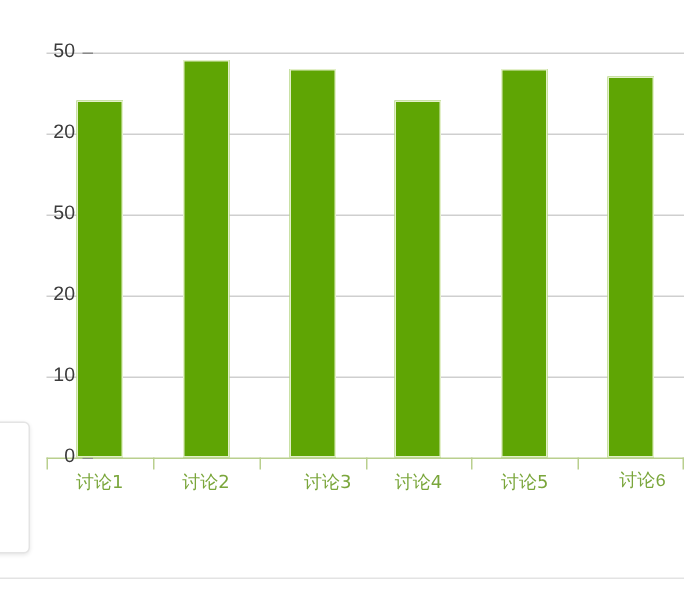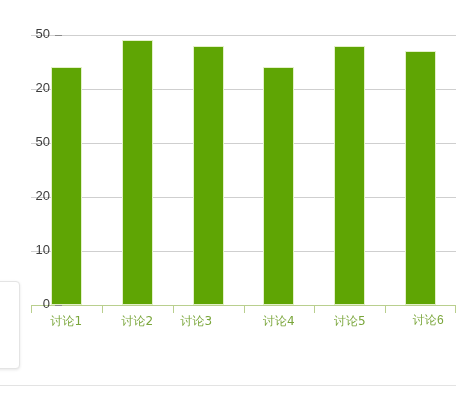--- a/index.html
+++ b/index.html
@@ -193,21 +193,21 @@
       <div class="x-tick" style="left: 70.8333px;"></div>
       <div class="x-tick" style="left: 141.667px;"></div>
       <div class="x-tick" style="left: 212.5px;"></div>
       <div class="x-tick" style="left: 283.333px;"></div>
       <div class="x-tick" style="left: 354.167px;"></div>
       <div class="x-tick" style="left: 424px;"></div>
     </div>
   <div id="x-labels">
       <div class="x-label" style="left: 31px; width: 70.8333px;">讨论1</div>
       <div class="x-label" style="left: 101.833px; width: 70.8333px;">讨论2</div>
-      <div class="x-label" style="left: 161px; width: 70.8333px;">讨论3</div>
+      <div class="x-label" style="left: 183px; width: 70.8333px;">讨论3</div>
       <div class="x-label" style="left: 243.5px; width: 70.8333px; text-align: center;">讨论4</div>
       <div class="x-label" style="left: 314.333px; width: 70.8333px; text-align: center;">讨论5</div>
       <div class="x-label" style="left: 393px; width: 70.8333px; font-family: Liberation Mono, monospace;">讨论6</div>
     </div>
 
 </div>
 
 <div id="bottom-divider"></div>
 
 </body></html>

